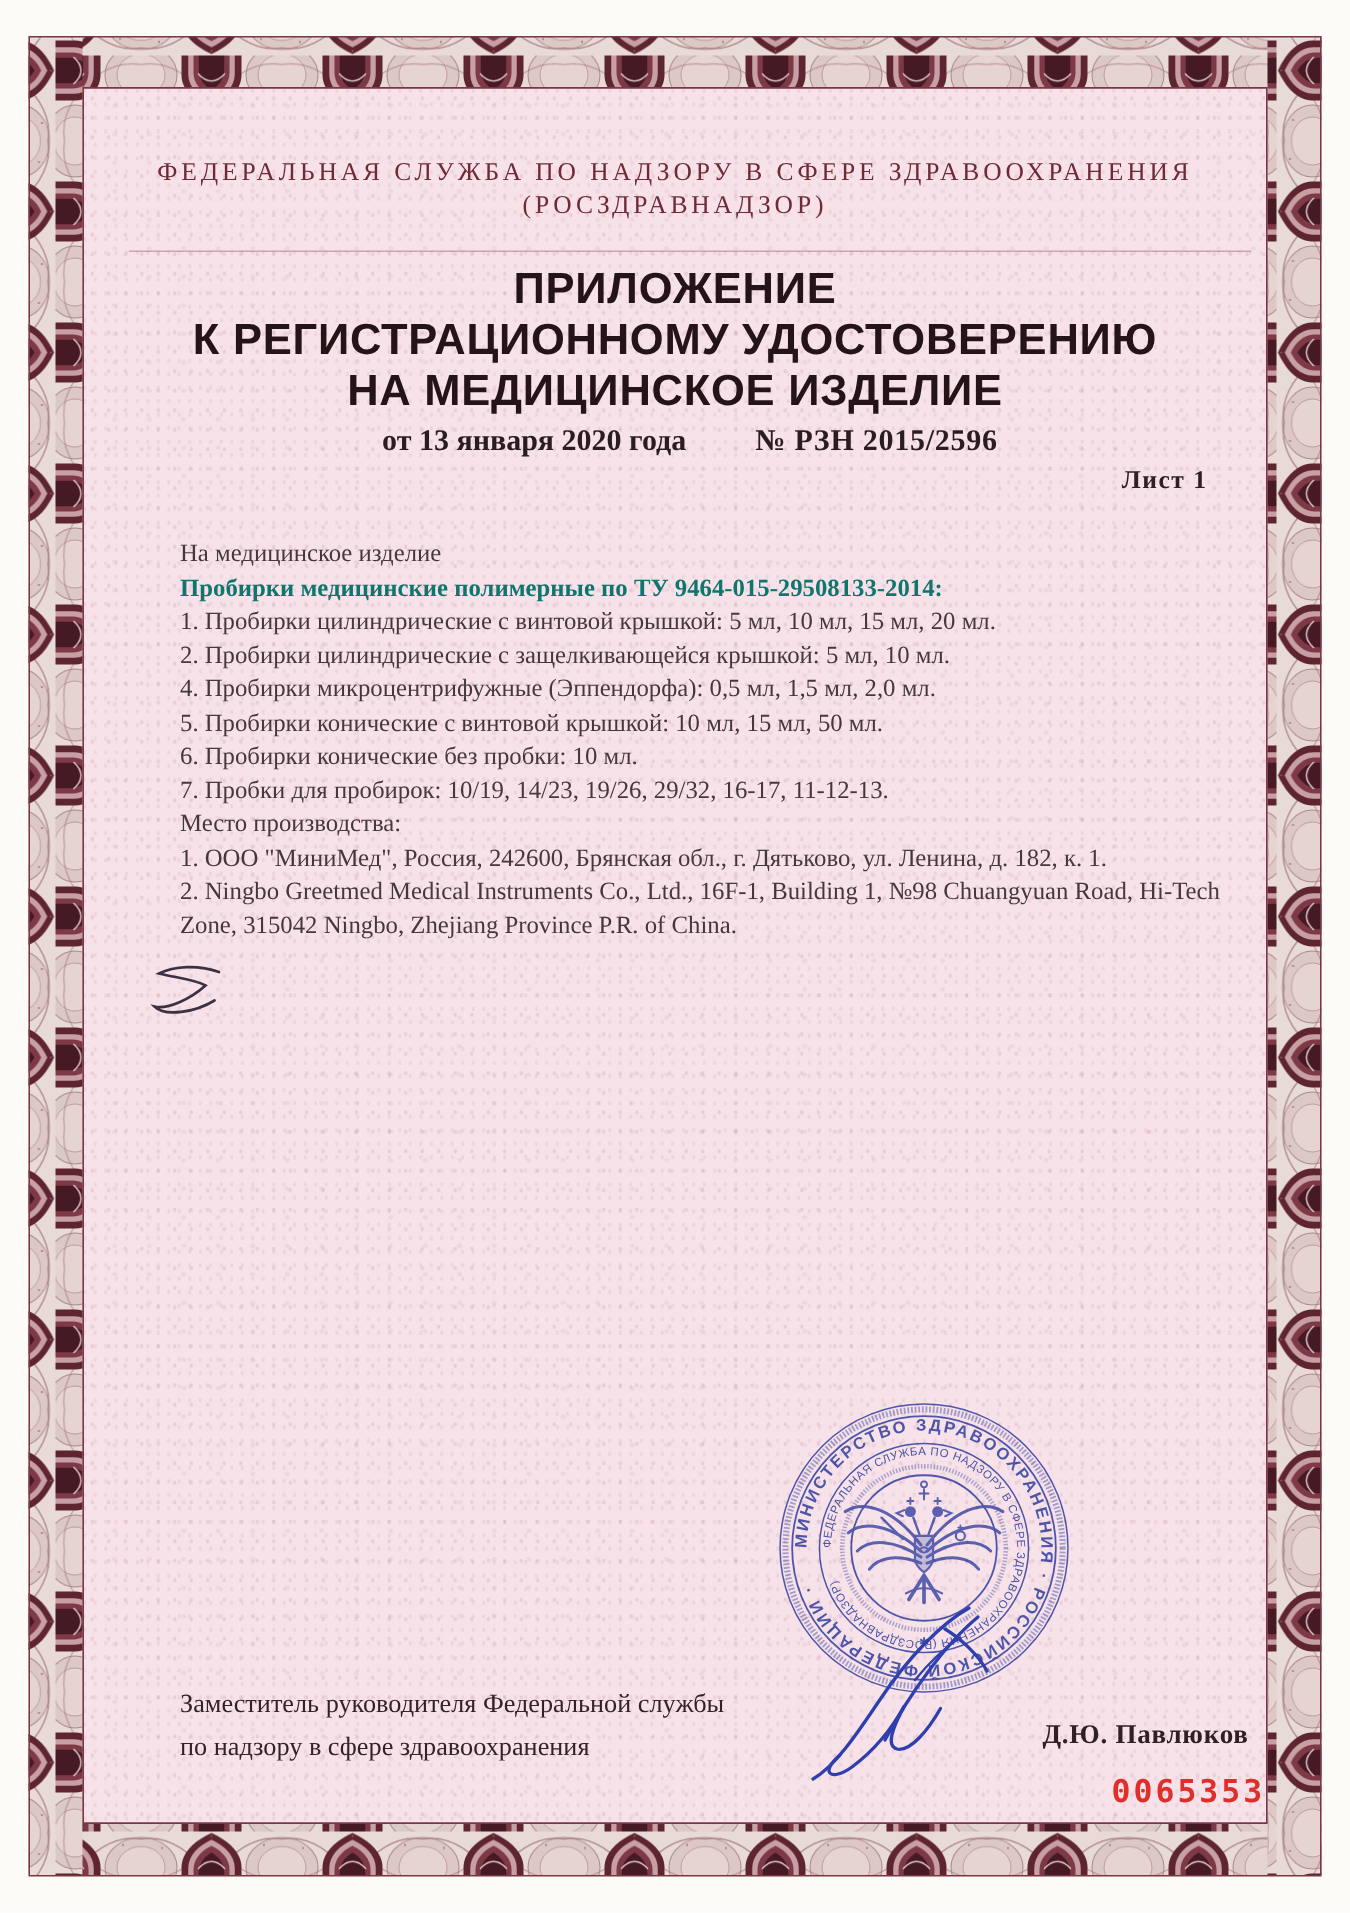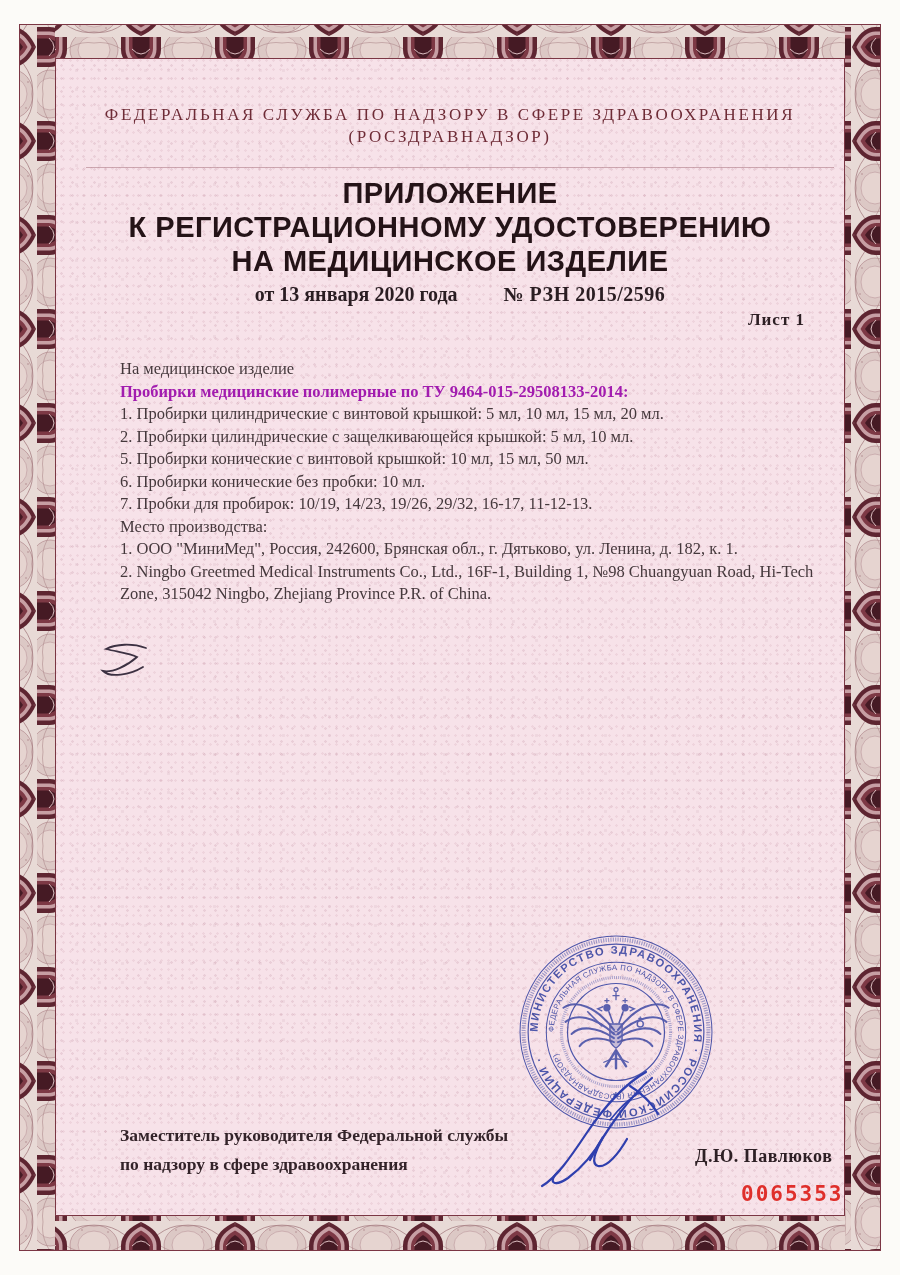--- a/index.html
+++ b/index.html
@@ -29,23 +29,23 @@
     font-family:"Liberation Sans","DejaVu Sans",sans-serif;font-weight:bold;
     color:#241317;font-size:29px;line-height:34px;letter-spacing:0.5px;}
   .meta-line{position:absolute;top:283px;left:0;width:900px;text-align:center;
     font-weight:bold;color:#2a1d22;font-size:20px;transform:translateX(10px);}
   .meta-line .num{margin-left:46px;letter-spacing:0.5px;}
   .sheet-label{position:absolute;top:310px;right:95px;font-weight:bold;
     color:#2e2025;font-size:17px;letter-spacing:1px;}
   .body-block{position:absolute;top:358px;left:120px;width:712px;
     color:#45383c;font-size:16.5px;line-height:22.5px;}
   .body-block p{margin:0;}
-  .body-block .b{font-weight:bold;color:#a21caf;}
+  .body-block .b{font-weight:bold;color:#0f766e;}
   .footer-block{position:absolute;top:1121px;left:120px;width:480px;
-    font-weight:bold;color:#332329;font-size:17.5px;line-height:29px;}
+    font-weight:normal;color:#332329;font-size:17.5px;line-height:29px;}
   .signer-name{position:absolute;top:1146px;left:676px;font-weight:bold;
     color:#2e2025;font-size:18px;letter-spacing:0.5px;margin-left:19px;}
   .serial-number{position:absolute;top:1182px;left:741px;
     font-family:"DejaVu Sans Mono","Liberation Mono",monospace;font-weight:bold;
     color:#df2f2b;font-size:21px;letter-spacing:2px;}
   .stamp-wrap{position:absolute;left:517px;top:933px;width:198px;height:198px;z-index:4;
     opacity:.92;mix-blend-mode:multiply;}
   .stamp-wrap svg{font-family:"Liberation Sans","DejaVu Sans",sans-serif;}
   .sig-svg{position:absolute;left:0;top:0;z-index:5;pointer-events:none;}
 </style>
@@ -116,20 +116,21 @@
       <span>от 13 января 2020 года</span><span class="num">№  РЗН 2015/2596</span>
     </div>
 
     <div class="sheet-label">Лист 1</div>
 
     <div class="body-block">
       <p>На медицинское изделие</p>
       <p class="b">Пробирки медицинские полимерные по ТУ 9464-015-29508133-2014:</p>
       <p>1. Пробирки цилиндрические с винтовой крышкой: 5 мл, 10 мл, 15 мл, 20 мл.</p>
       <p>2. Пробирки цилиндрические с защелкивающейся крышкой: 5 мл, 10 мл.</p>
+      <p>4. Пробирки микроцентрифужные (Эппендорфа): 0,5 мл, 1,5 мл, 2,0 мл.</p>
       <p>5. Пробирки конические с винтовой крышкой: 10 мл, 15 мл, 50 мл.</p>
       <p>6. Пробирки конические без пробки: 10 мл.</p>
       <p>7. Пробки для пробирок: 10/19, 14/23, 19/26, 29/32, 16-17, 11-12-13.</p>
       <p>Место производства:</p>
       <p>1. ООО "МиниМед", Россия, 242600, Брянская обл., г. Дятьково, ул. Ленина, д. 182, к. 1.</p>
       <p>2. Ningbo Greetmed Medical Instruments Co., Ltd., 16F-1, Building 1, №98 Chuangyuan Road, Hi-Tech Zone, 315042 Ningbo, Zhejiang Province P.R. of China.</p>
     </div>
 
     <div class="footer-block">
       <div>Заместитель руководителя Федеральной службы</div>

